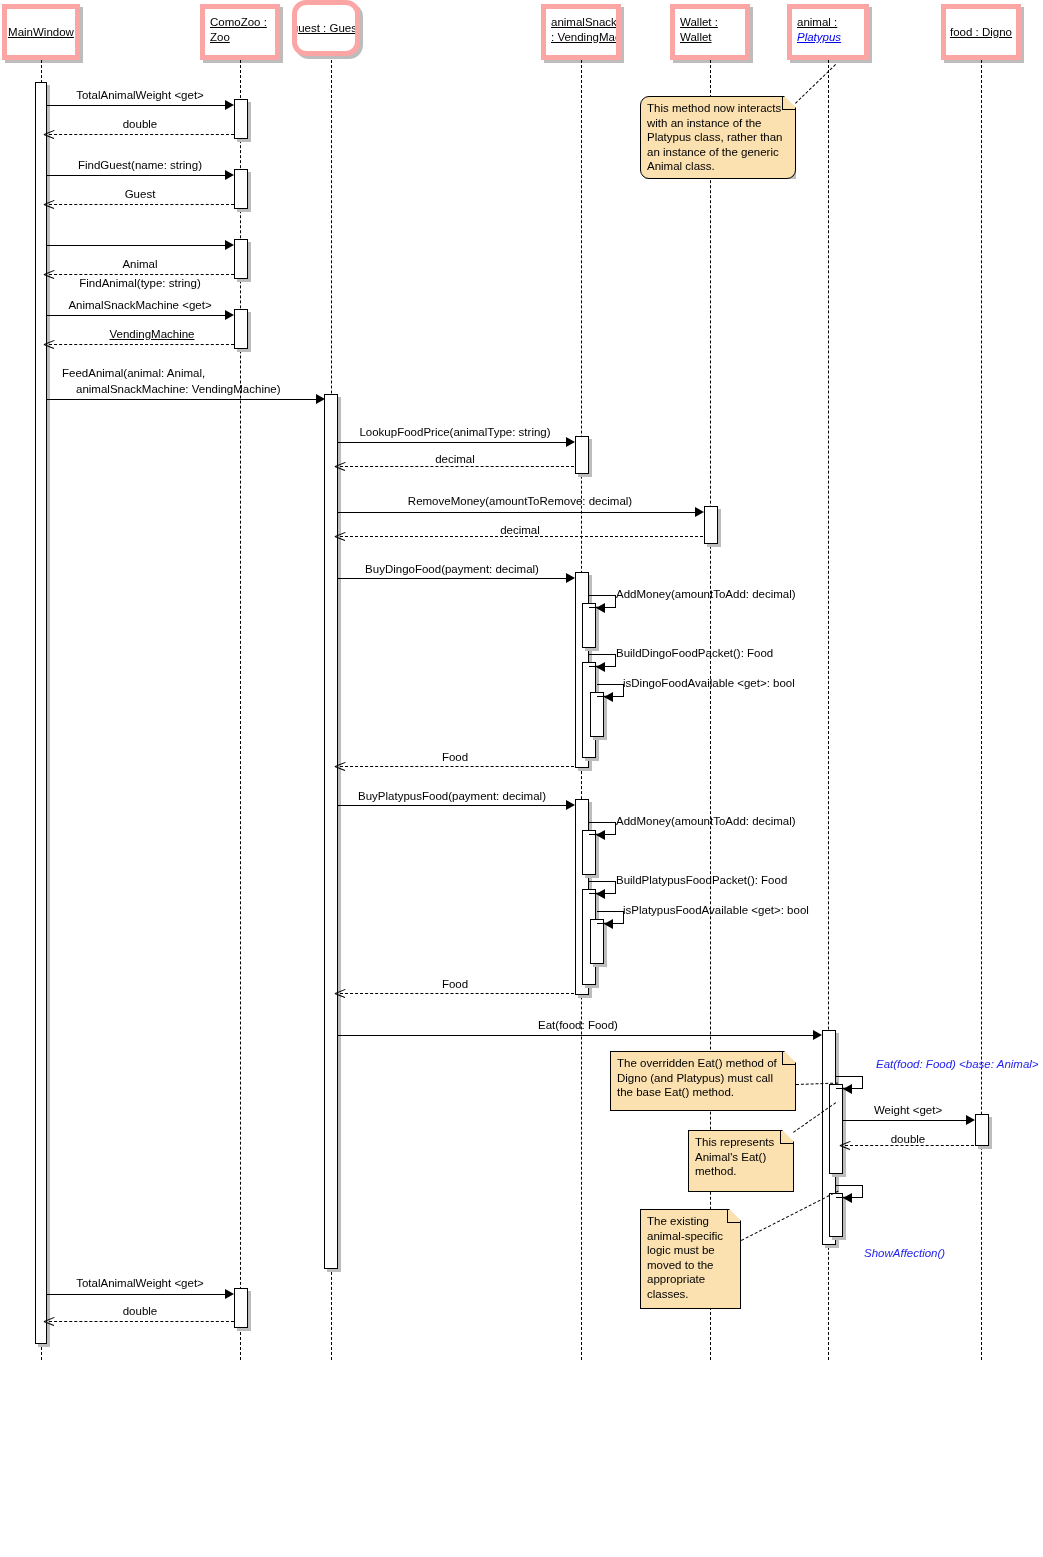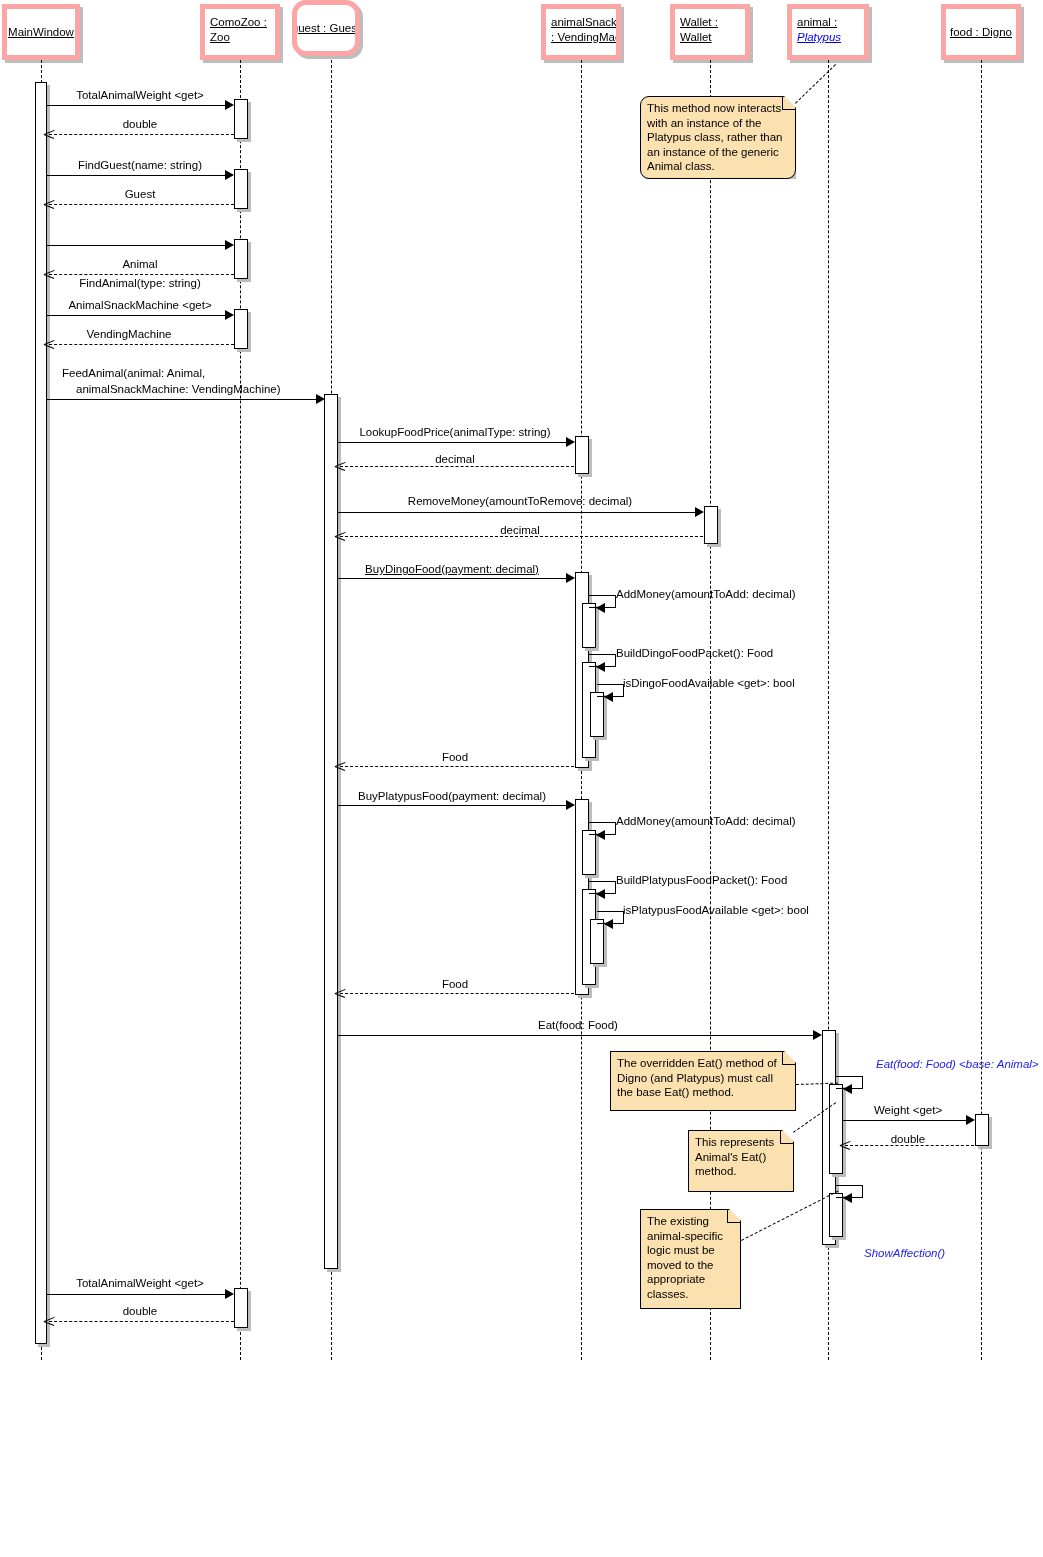--- a/index.html
+++ b/index.html
@@ -181,21 +181,21 @@
   <div class="msg ret" style="left:49px;top:274px;width:185px;"></div>
   <div class="arrowLo" style="left:44px;top:269px;"></div>
   <div class="lbl c" style="left:140px;top:257px;">Animal</div>
 
   <div class="msg" style="left:47px;top:315px;width:185px;"></div>
   <div class="arrowR" style="left:225px;top:310px;"></div>
   <div class="lbl c" style="left:140px;top:298px;">AnimalSnackMachine &lt;get&gt;</div>
 
   <div class="msg ret" style="left:49px;top:344px;width:185px;"></div>
   <div class="arrowLo" style="left:44px;top:339px;"></div>
-  <div class="lbl c" style="left:129px;top:327px;">VendingMachine</div>
+  <div class="lbl c" style="left:152px;top:327px;text-decoration:underline;">VendingMachine</div>
 
   <div class="msg" style="left:47px;top:399px;width:276px;"></div>
   <div class="arrowR" style="left:316px;top:394px;"></div>
   <div class="lbl" style="left:62px;top:366px;">FeedAnimal(animal: Animal,</div>
   <div class="lbl" style="left:76px;top:382px;">animalSnackMachine: VendingMachine)</div>
 
   <div class="msg" style="left:338px;top:442px;width:234px;"></div>
   <div class="arrowR" style="left:566px;top:437px;"></div>
   <div class="lbl c" style="left:455px;top:425px;">LookupFoodPrice(animalType: string)</div>
 
@@ -206,21 +206,21 @@
   <div class="msg" style="left:338px;top:512px;width:363px;"></div>
   <div class="arrowR" style="left:695px;top:507px;"></div>
   <div class="lbl c" style="left:520px;top:494px;">RemoveMoney(amountToRemove: decimal)</div>
 
   <div class="msg ret" style="left:340px;top:536px;width:363px;"></div>
   <div class="arrowLo" style="left:335px;top:531px;"></div>
   <div class="lbl c" style="left:520px;top:523px;">decimal</div>
 
   <div class="msg" style="left:338px;top:578px;width:234px;"></div>
   <div class="arrowR" style="left:566px;top:573px;"></div>
-  <div class="lbl c" style="left:452px;top:562px;text-decoration:underline;">BuyDingoFood(payment: decimal)</div>
+  <div class="lbl c" style="left:452px;top:562px;">BuyDingoFood(payment: decimal)</div>
 
   <div class="selfbox" style="left:589px;top:595px;width:27px;height:13px;"></div>
   <div class="arrowL" style="left:596px;top:603px;"></div>
   <div class="lbl" style="left:616px;top:587px;">AddMoney(amountToAdd: decimal)</div>
 
   <div class="selfbox" style="left:589px;top:654px;width:27px;height:13px;"></div>
   <div class="arrowL" style="left:596px;top:662px;"></div>
   <div class="lbl" style="left:616px;top:646px;">BuildDingoFoodPacket(): Food</div>
 
   <div class="selfbox" style="left:597px;top:684px;width:27px;height:13px;"></div>

